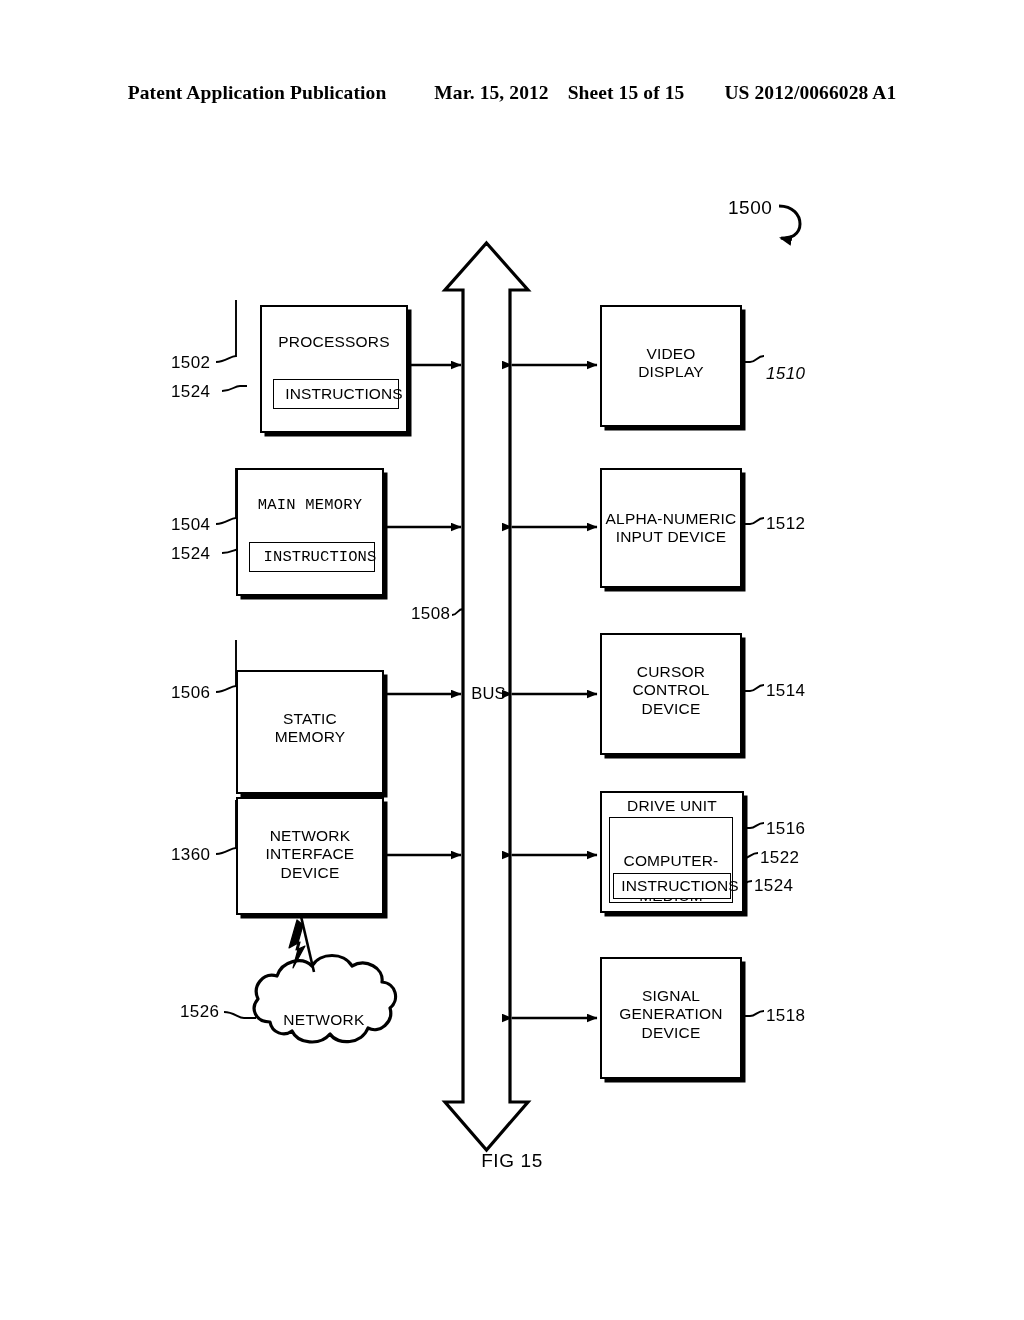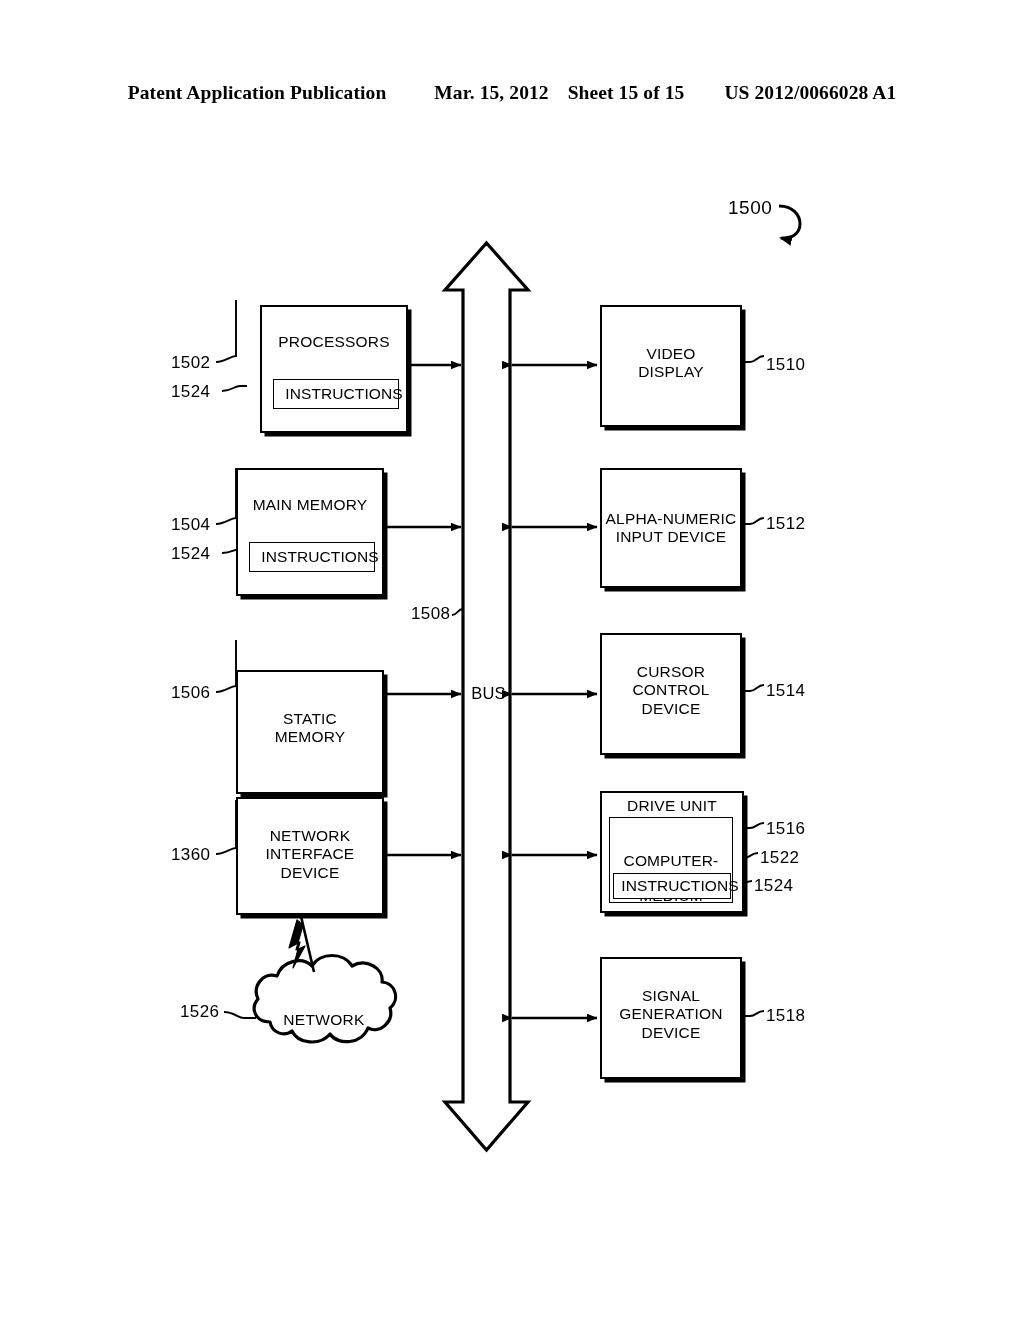--- a/index.html
+++ b/index.html
@@ -240,21 +240,21 @@
 
   <div class="blk" style="left:236px; top:305px; width:148px; height:128px;margin-left:24px;">
     <div class="blk-title" style="top:26px;">PROCESSORS</div>
     <div class="inner-box" style="left:11px; top:72px; width:126px; height:30px;">
       <span>INSTRUCTIONS</span>
     </div>
   </div>
   <div class="refnum" style="left:171px; top:353px;">1502</div>
   <div class="refnum" style="left:171px; top:382px;">1524</div>
 
-  <div class="blk" style="left:236px; top:468px; width:148px; height:128px;">
+  <div class="blk" style="left:236px; top:468px; width:148px; height:128px;font-family:Liberation Mono, monospace;">
     <div class="blk-title" style="top:26px;">MAIN MEMORY</div>
     <div class="inner-box" style="left:11px; top:72px; width:126px; height:30px;">
       <span>INSTRUCTIONS</span>
     </div>
   </div>
   <div class="refnum" style="left:171px; top:515px;">1504</div>
   <div class="refnum" style="left:171px; top:544px;">1524</div>
 
   <div class="blk" style="left:236px; top:638px; width:148px; height:124px;margin-top:32px;">
     <div class="blk-title" style="top:38px;">STATIC
@@ -272,21 +272,21 @@
   <div id="cloud-label" style="left:260px; top:1011px; width:128px; text-align:center;">NETWORK</div>
   <div class="refnum" style="left:180px; top:1002px;">1526</div>
 
   <div id="bus-label" style="left:463px; top:684px; width:51px; text-align:center;">BUS</div>
   <div class="refnum" style="left:411px; top:604px;">1508</div>
 
   <div class="blk" style="left:600px; top:305px; width:142px; height:122px;">
     <div class="blk-title" style="top:38px;">VIDEO
 DISPLAY</div>
   </div>
-  <div class="refnum" style="left:766px; top:355px;">1510</div>
+  <div class="refnum" style="left:766px; top:364px;font-style:italic;">1510</div>
 
   <div class="blk" style="left:600px; top:468px; width:142px; height:120px;">
     <div class="blk-title" style="top:40px;">ALPHA-NUMERIC
 INPUT DEVICE</div>
   </div>
   <div class="refnum" style="left:766px; top:514px;">1512</div>
 
   <div class="blk" style="left:600px; top:633px; width:142px; height:122px;">
     <div class="blk-title" style="top:28px;">CURSOR
 CONTROL
@@ -311,14 +311,15 @@
 
   <div class="blk" style="left:600px; top:957px; width:142px; height:122px;">
     <div class="blk-title" style="top:28px;">SIGNAL
 GENERATION
 DEVICE</div>
   </div>
   <div class="refnum" style="left:766px; top:1006px;">1518</div>
 
   <div id="system-num" style="left:728px; top:197px;">1500</div>
 
+  <div id="fig-caption" style="left:0px; top:1150px; width:1024px; text-align:center;">FIG 15</div>
 
 </div>
 
 </body></html>

